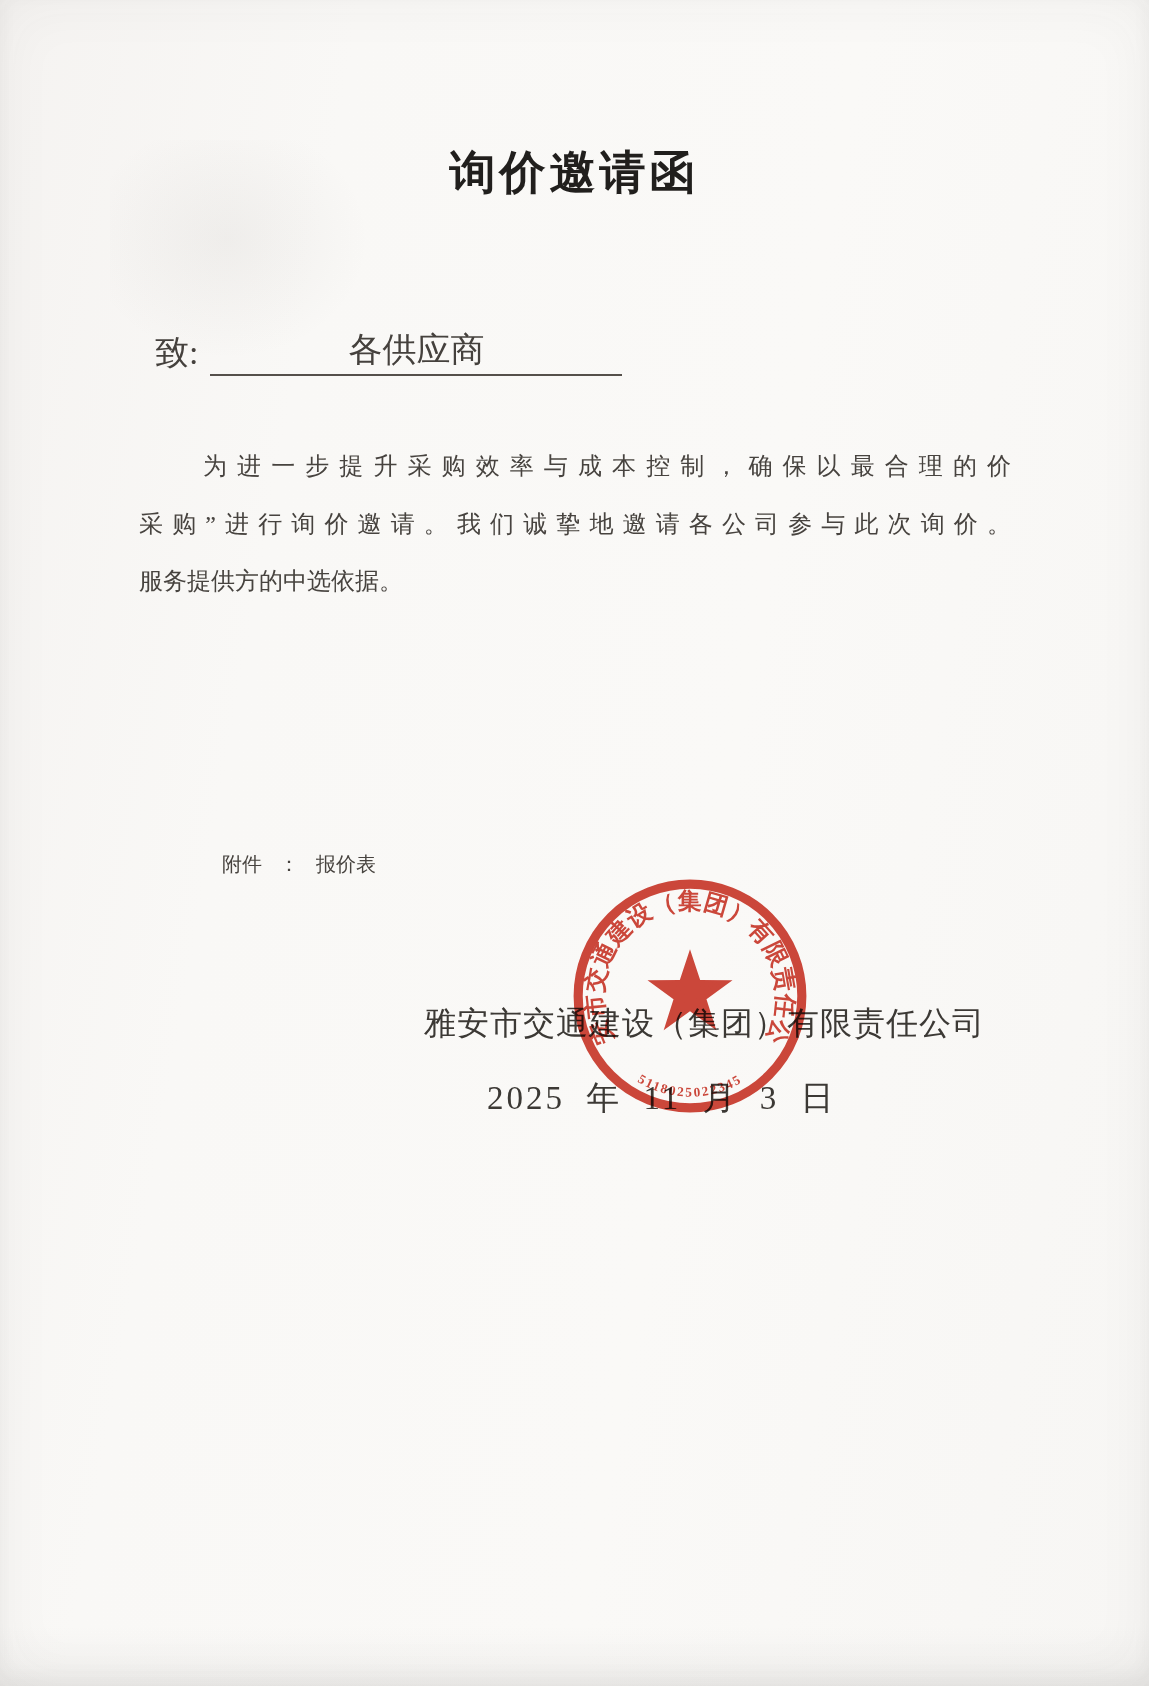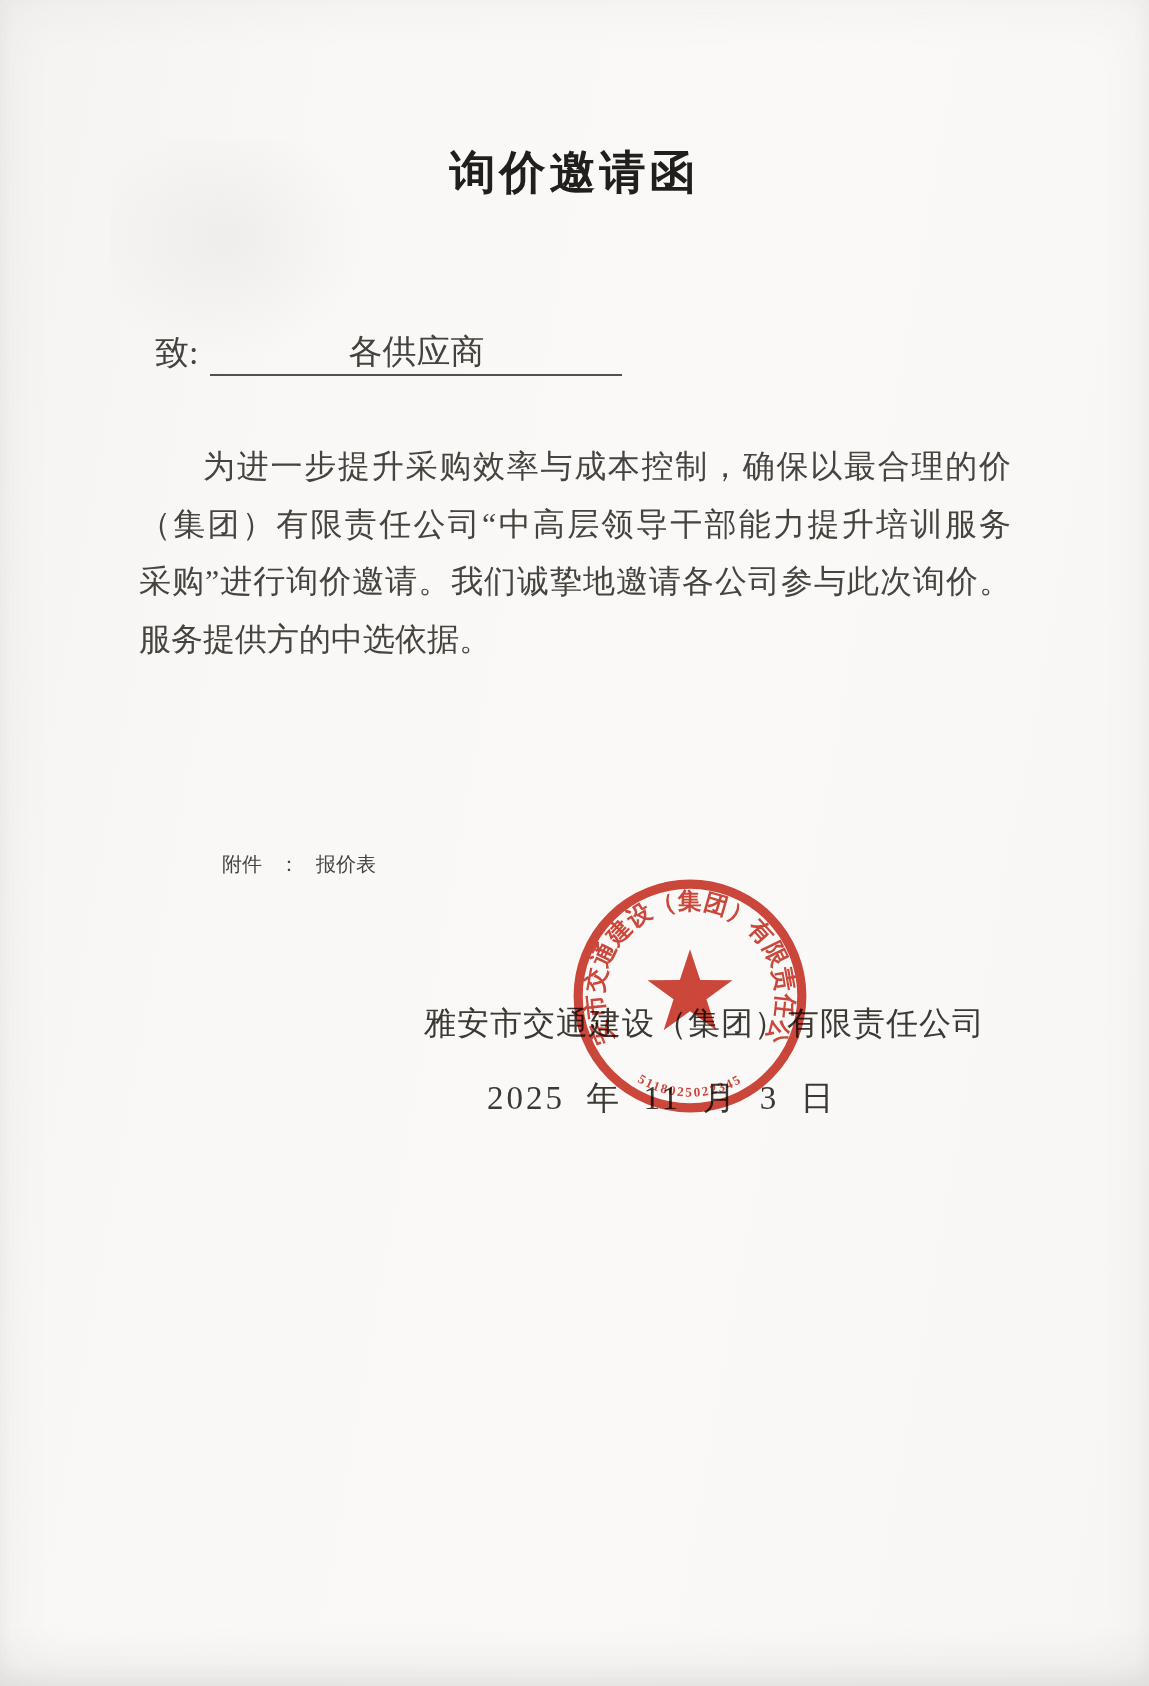--- a/index.html
+++ b/index.html
@@ -25,25 +25,25 @@
     font-size:46px; font-weight:bold; letter-spacing:4px;
     color:#211f1d;
   }
   .recipient {
     position:absolute; top:330px; left:155px;
     font-size:34px; white-space:nowrap; color:#45413d;
   }
   .r-underline {
     display:inline-block; width:412px; margin-left:12px;
     border-bottom:2px solid #55504b;
-    text-align:center; line-height:44px; vertical-align:bottom;
+    text-align:center; line-height:44px; vertical-align:bottom;font-family:Liberation Mono, monospace;
   }
   .paragraph {
     position:absolute; top:438px; left:139px; width:872px;
-    font-size:32px; line-height:57.6px; color:#47433f;
+    font-size:24px; line-height:57.6px; color:#47433f;
   }
   .jline { text-align:justify; text-align-last:justify; }
   .jline.first { text-indent:64px; }
   .jline.last { text-align-last:left; }
 
   .attachment {
     position:absolute; top:851px; left:222px;
     font-size:20px; word-spacing:12px; color:#47433f; white-space:nowrap;
   }
   .company {
@@ -70,21 +70,20 @@
   <div class="smudge s1"></div>
   <div class="smudge s2"></div>
 
   <h1 class="title">询价邀请函</h1>
 
   <div class="recipient"><span>致:</span><span class="r-underline"><span>各供应商</span></span>
   </div>
 
   <div class="paragraph">
     <div class="jline first">为进一步提升采购效率与成本控制，确保以最合理的价</div>
-    <div class="jline">（集团）有限责任公司“中高层领导干部能力提升培训服务</div>
     <div class="jline">采购”进行询价邀请。我们诚挚地邀请各公司参与此次询价。</div>
     <div class="jline last">服务提供方的中选依据。</div>
   </div>
 
   <div class="attachment">附件 ： 报价表</div>
 
   <div class="company">雅安市交通建设（集团）有限责任公司</div>
   <div class="date">2025 年 11 月 3 日</div>
 
   <svg class="seal" viewBox="0 0 240 240" xmlns="http://www.w3.org/2000/svg">

